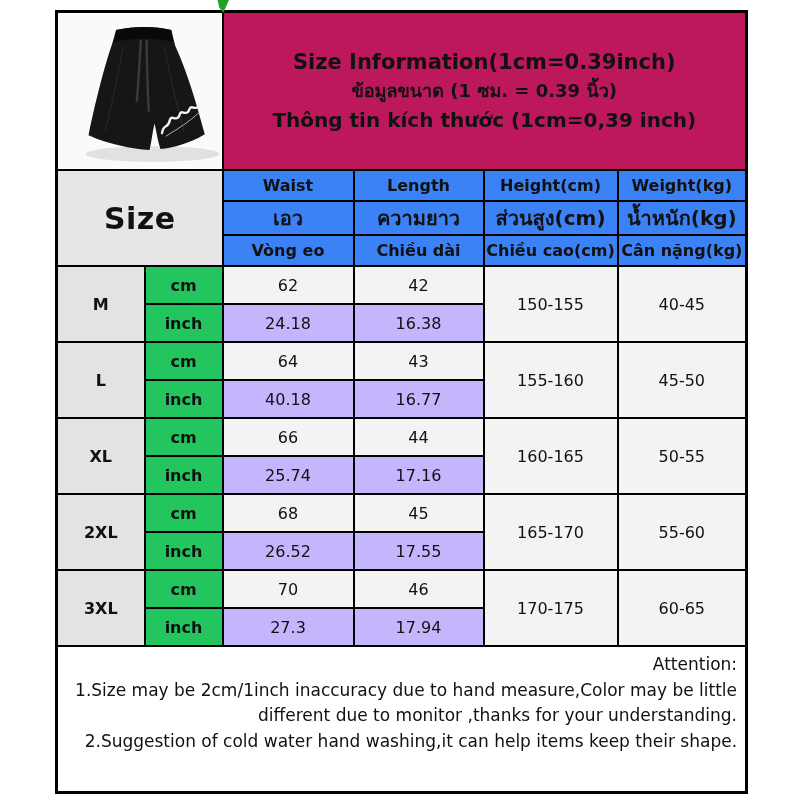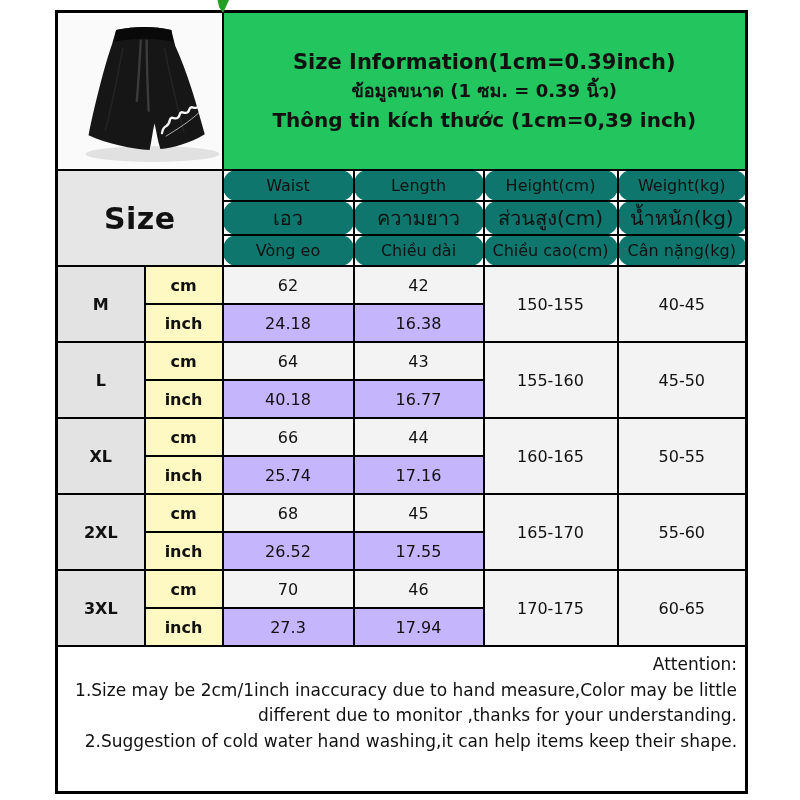--- a/index.html
+++ b/index.html
@@ -17,31 +17,31 @@
   td { border: 2px solid #000; text-align: center; vertical-align: middle; overflow: hidden; }
 
   tr.top-row { height: 158px; }
   tr.hdr { height: 31px; }
   tr.size-sub { height: 38px; }
   tr.attention-row { height: 146px; }
 
   .photo-cell { background: #ffffff; padding: 0; }
   .photo-cell svg { display: block; width: 100%; height: 156px; }
 
-  .title-cell { background: #22c55e; }
+  .title-cell { background: #be185d; }
   .title-line-en { font-size: 21px; font-weight: bold; line-height: 1.45; }
   .title-line-th { font-size: 18px; font-weight: bold; line-height: 1.55; }
   .title-line-vi { font-size: 20px; font-weight: bold; line-height: 1.5; }
 
   .size-head { background: #e6e6e6; font-size: 30px; font-weight: bold; letter-spacing: 0.5px; }
-  .col-head { background: #0f766e; font-size: 16px; font-weight: normal; border-radius: 14px; }
+  .col-head { background: #3b82f6; font-size: 16px; font-weight: bold; }
   .col-head.th-lang { font-size: 20px; }
 
   .c-label { background: #e3e3e3; font-size: 16px; font-weight: bold; }
-  .c-unit  { background: #fef9c3; font-size: 16px; font-weight: bold; }
+  .c-unit  { background: #22c55e; font-size: 16px; font-weight: bold; }
   .c-val   { background: #c4b5fd; font-size: 16px; font-weight: 400; }
   .c-val.tint { background: #f3f3f3; }
 
   .attention-cell { background: #ffffff; text-align: right; vertical-align: top; padding: 5px 8px 0 8px; }
   .attention-cell div { font-size: 17px; font-weight: 400; line-height: 1.5; }
 
   
   .top-stub { position: absolute; left: 221px; top: 0; width: 2px; height: 12px; background: #000; }
   .green-marker {
     position: absolute; left: 215px; top: 0; width: 14px; height: 13px;

